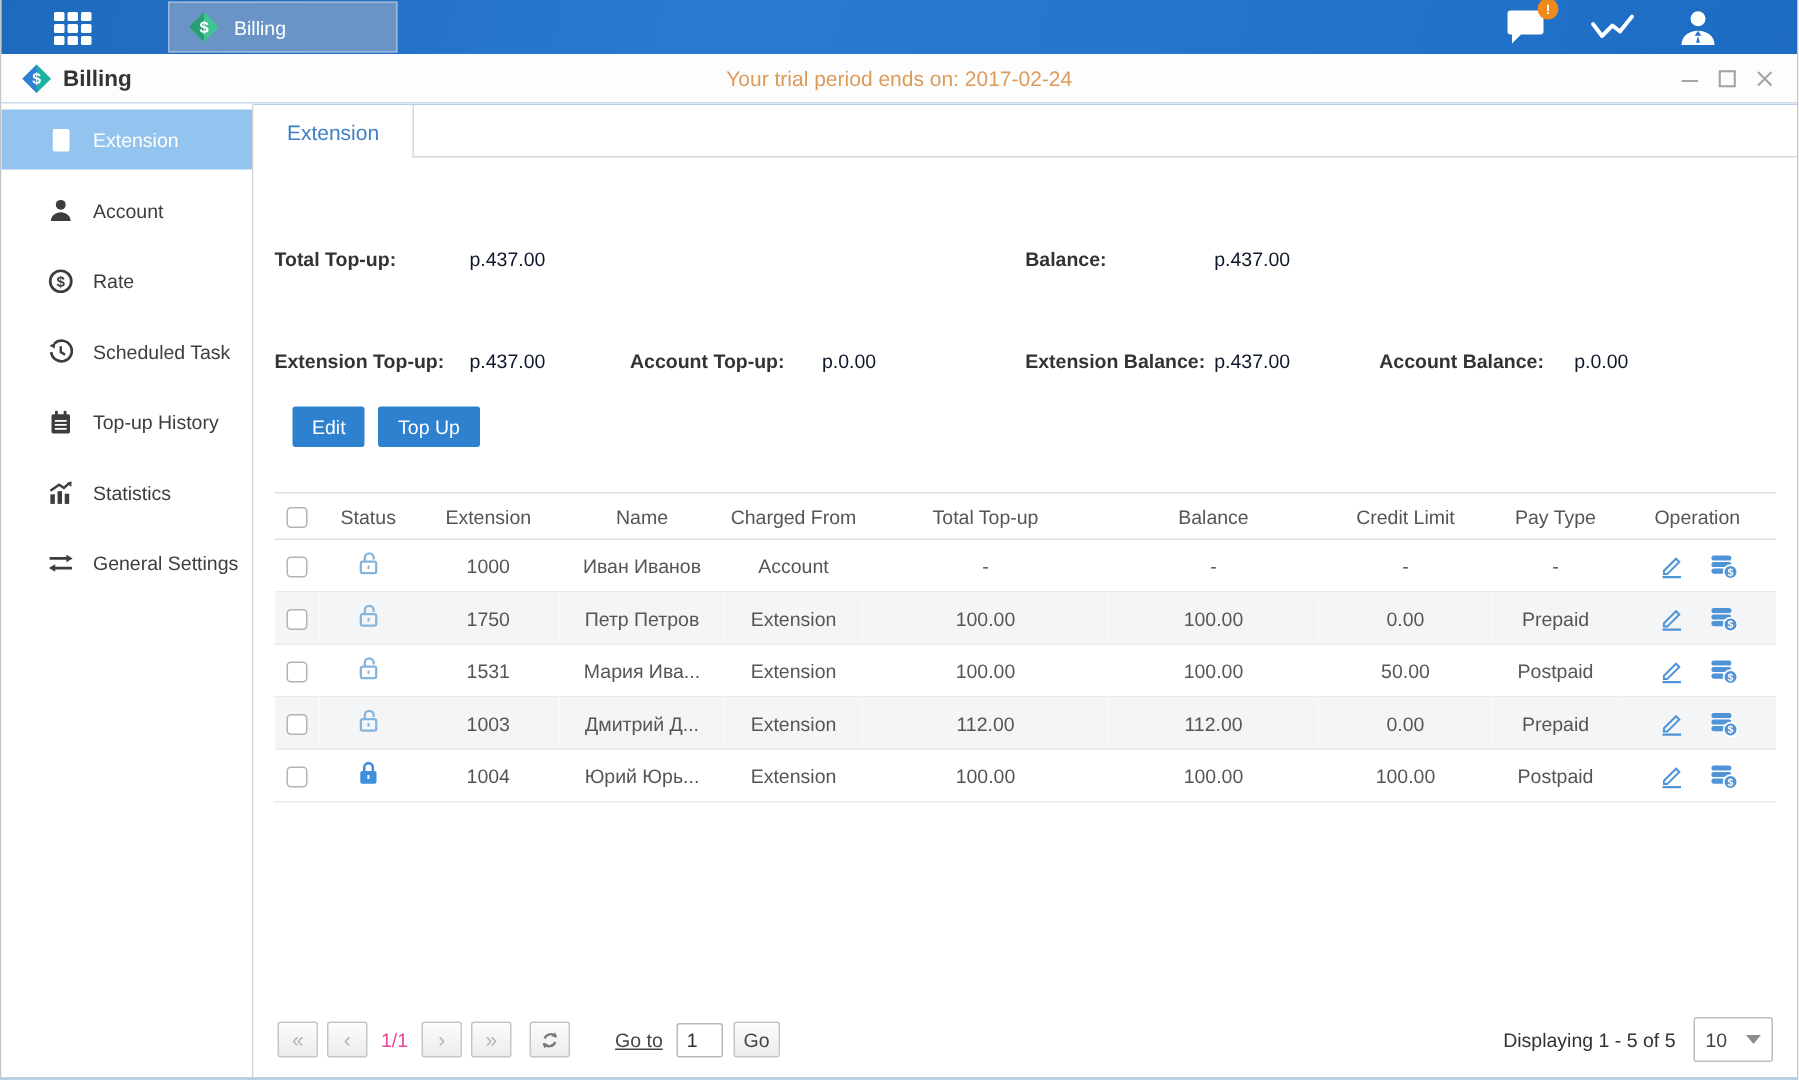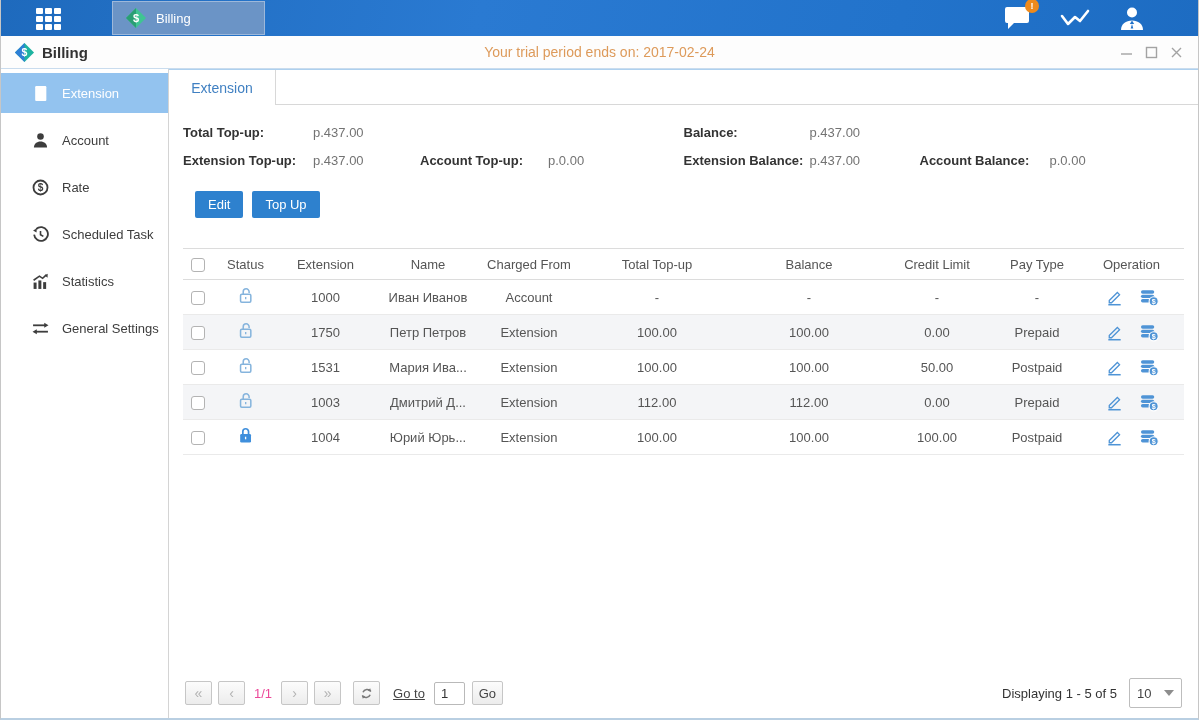--- a/index.html
+++ b/index.html
@@ -34,21 +34,21 @@
   .tabstrip { flex:0 0 35px; display:flex; }
   .tab-active { width:107px; border-right:1px solid #d8d8d8; display:flex; align-items:center; justify-content:center; font-size:14px; color:#4080c2; cursor:pointer; }
   .tab-filler { flex:1; border-bottom:1px solid #d8d8d8; }
   .content { flex:1; display:flex; flex-direction:column; padding:0 14px; min-height:0; }
 
   
   .summary { display:flex; margin-top:20px; font-size:13px; }
   .sum-half { width:50%; display:flex; flex-direction:column; gap:13px; }
   .sum-row { display:flex; align-items:baseline; }
   .slabel { font-weight:bold; color:#333; }
-  .sval { color:#737373; }
+  .sval { color:#0f172a;margin-top:40px; }
   .w1{width:130px}.w2{width:107px}.w3{width:128px}
   .w4{width:126px}.w5{width:110px}.w6{width:130px}
 
   
   .actions { margin-top:23px; display:flex; gap:9px;padding-left:12px; }
   .btn-primary { background:#2e81ce; color:#fff; border:0; height:27px; padding:0 13px; font-size:13px; border-radius:2px; cursor:pointer; }
 
   
   .table-wrap { margin-top:30px; }
   table { width:100%; border-collapse:collapse; table-layout:fixed; font-size:13px; color:#555; }
@@ -58,21 +58,21 @@
   .checkbox { display:inline-block; width:14px; height:14px; border:1px solid #b3b3b3; border-radius:3px; background:#fff; cursor:pointer; vertical-align:middle; }
   .lock { display:inline-flex; vertical-align:middle; }
   .lock .locked { display:none; }
   .lock[data-state="locked"] .locked { display:inline; }
   .op-btn { display:inline-flex; vertical-align:middle; cursor:pointer; margin:0 8px; }
 
   
   .footer { margin-top:auto; display:flex; align-items:center; padding:6px 2px 10px; font-size:13px; color:#444; }
   .pg-btn { width:27px; height:24px; background:linear-gradient(#fcfcfc,#ececec); border:1px solid #c6c6c6; border-radius:2px; color:#b3b3b3; font-size:14px; display:flex; align-items:center; justify-content:center; margin-right:6px; cursor:pointer; }
   .page-ind { margin:0 9px 0 3px; color:#ec4899; }
-  .goto-label { margin:0 9px 0 7px;text-decoration:underline; }
+  .goto-label { margin:0 9px 0 24px;text-decoration:underline; }
   .goto-input { width:31px; height:23px; border:1px solid #b9b9b9; border-radius:2px; font-size:13px; padding-left:6px; font-family:inherit; color:#333; }
   .go-btn { width:31px; height:24px; margin-left:7px; background:linear-gradient(#fcfcfc,#ececec); border:1px solid #c6c6c6; border-radius:2px; font-size:13px; color:#444; cursor:pointer; }
   .footer-right { margin-left:auto; display:flex; align-items:center; gap:12px; }
   .displaying { color:#333; }
   .page-size { width:53px; height:30px; border:1px solid #bdbdbd; border-radius:2px; background:#fff; display:flex; align-items:center; justify-content:space-between; padding:0 7px; cursor:pointer; color:#444; }
   .dd-arrow { width:0; height:0; border-left:5px solid transparent; border-right:5px solid transparent; border-top:6px solid #8d8d8d; }
 </style>
 </head>
 <body>
 
@@ -181,20 +181,31 @@
           </svg>
         <span>Rate</span>
       </div>
       <div class="side-item">
         <svg width="17" height="17" viewBox="0 0 16 16">
             <path d="M4 2.8a6.5 6.5 0 1 1-2 5.4" fill="none" stroke="currentColor" stroke-width="1.7"></path>
             <path d="M1 4.2 L4.6 2.2 L4.2 6z" fill="currentColor"></path>
             <path d="M8 4.6 V8.2 L10.7 9.8" fill="none" stroke="currentColor" stroke-width="1.5"></path>
           </svg>
         <span>Scheduled Task</span>
+      </div>
+      <div class="side-item">
+        <svg width="17" height="17" viewBox="0 0 16 16">
+            <rect x="2.2" y="3" width="11.6" height="12" rx="1" fill="currentColor"></rect>
+            <rect x="4.4" y="0.8" width="1.8" height="3.6" rx="0.8" fill="currentColor"></rect>
+            <rect x="9.8" y="0.8" width="1.8" height="3.6" rx="0.8" fill="currentColor"></rect>
+            <line x1="4.3" y1="7.2" x2="11.7" y2="7.2" stroke="#fff" stroke-width="1.1"></line>
+            <line x1="4.3" y1="9.7" x2="11.7" y2="9.7" stroke="#fff" stroke-width="1.1"></line>
+            <line x1="4.3" y1="12.2" x2="11.7" y2="12.2" stroke="#fff" stroke-width="1.1"></line>
+          </svg>
+        <span>Top-up History</span>
       </div>
       <div class="side-item">
         <svg width="17" height="17" viewBox="0 0 16 16" fill="currentColor">
             <rect x="1.5" y="9" width="2.8" height="6"></rect>
             <rect x="6" y="7" width="2.8" height="8"></rect>
             <rect x="10.5" y="8.6" width="2.8" height="6.4"></rect>
             <path d="M1.5 6.8 L7 3 L10 5 L13.5 1.8" fill="none" stroke="currentColor" stroke-width="1.5"></path>
             <path d="M14.8 0.8 L14.6 4.4 L11.8 2z"></path>
           </svg>
         <span>Statistics</span>

